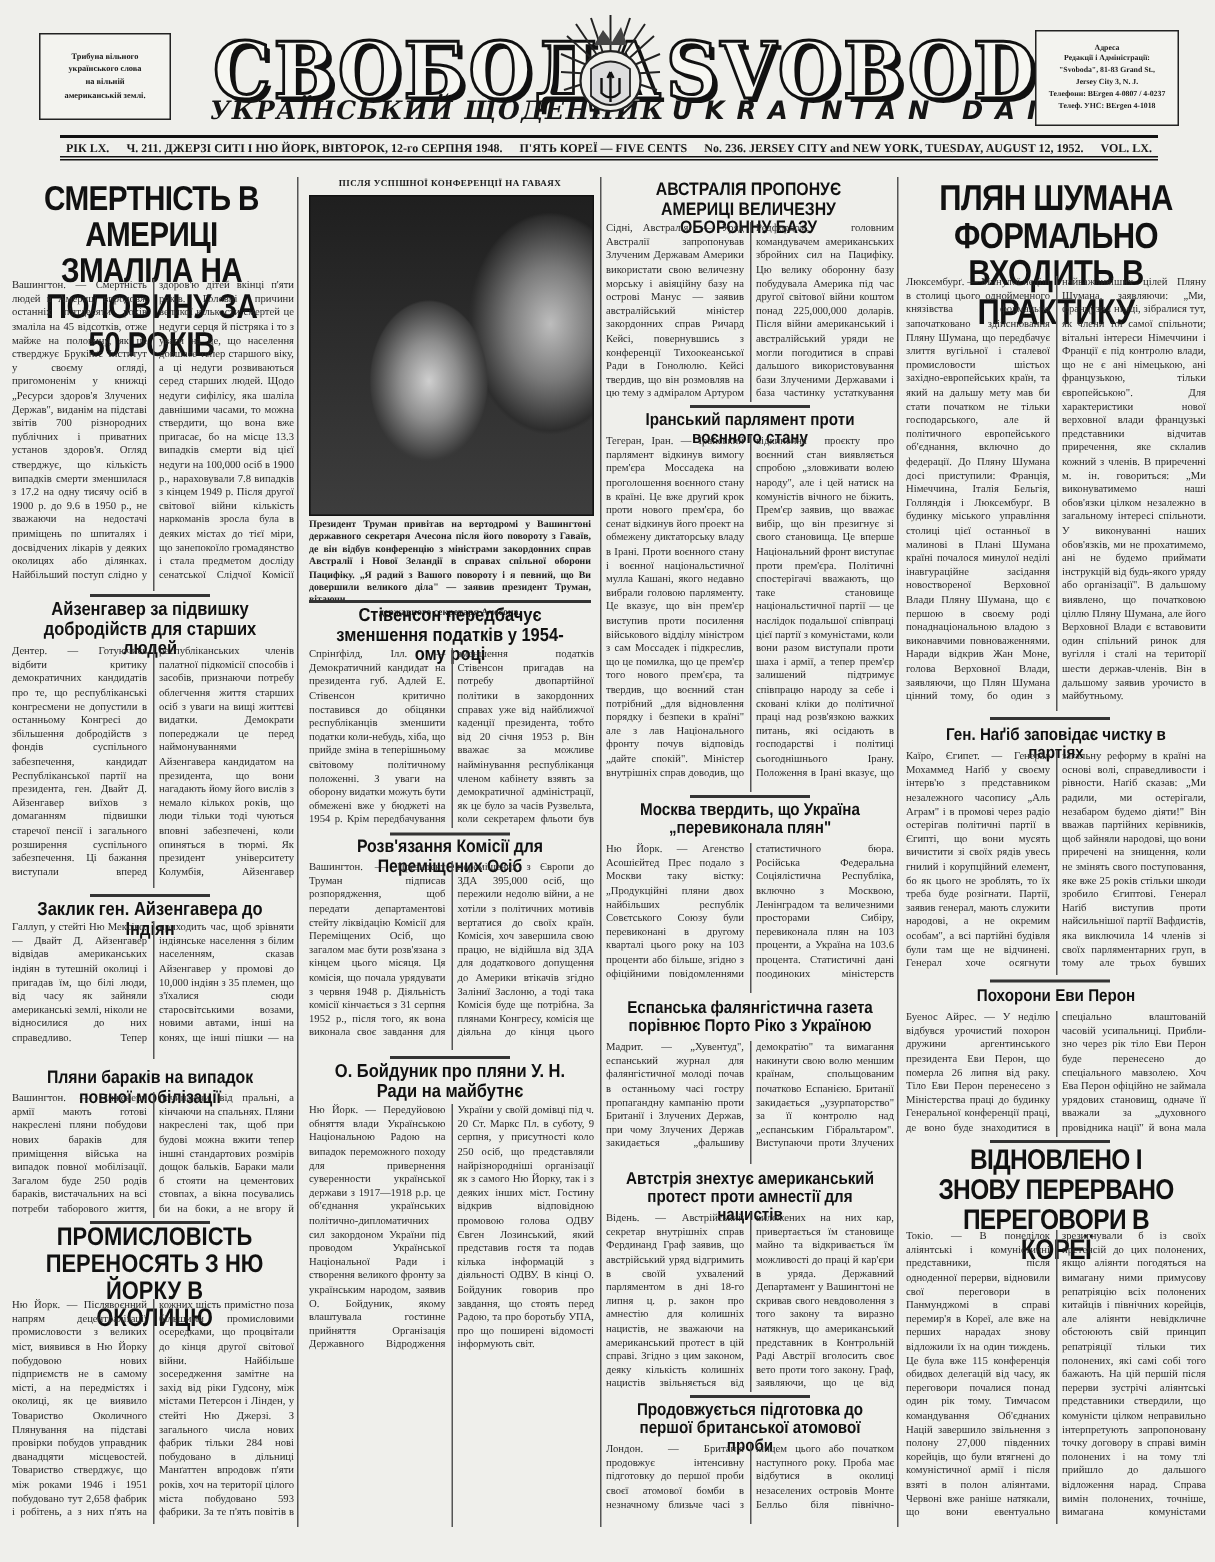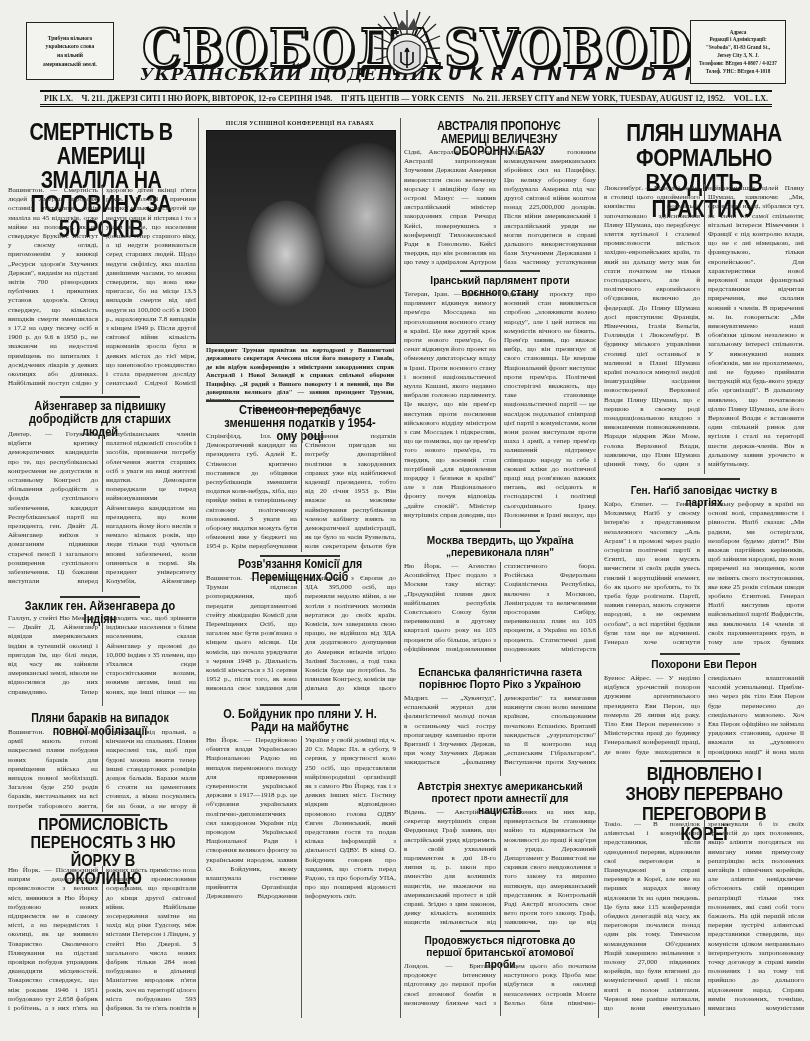--- a/index.html
+++ b/index.html
@@ -111,22 +111,22 @@
   <span>Редакції і Адміністрації:</span>
   <span>"Svoboda", 81-83 Grand St.,</span>
   <span>Jersey City 3, N. J.</span>
   <span>Телефони: BErgen 4-0807 / 4-0237</span>
   <span>Телеф. УНС: BErgen 4-1018</span>
 </div>
 
 <div class="dateline">
   <span>РІК LX.</span>
   <span>Ч. 211.  ДЖЕРЗІ СИТІ І НЮ ЙОРК, ВІВТОРОК, 12-го СЕРПНЯ 1948.</span>
-  <span>П'ЯТЬ ЦЕНТІВ — YORK CENTS</span>
-  <span>No. 211.  JERSEY CITY and NEW YORK, TUESDAY, AUGUST 12, 1952.</span>
+  <span>П'ЯТЬ КОРЕЇ — FIVE CENTS</span>
+  <span>No. 236.  JERSEY CITY and NEW YORK, TUESDAY, AUGUST 12, 1952.</span>
   <span>VOL. LX.</span>
 </div>
 
 <div class="rule-v" style="left:198px; top:118px; height:900px;"></div>
 <div class="rule-v" style="left:400px; top:118px; height:900px;"></div>
 <div class="rule-v" style="left:598px; top:118px; height:900px;"></div>
 
 <div class="headline h-big" style="left:8px; top:120px; width:186px; font-size:23px;">СМЕРТНІСТЬ В АМЕРИЦІ ЗМАЛІЛА НА ПОЛОВИНУ ЗА 50 РОКІВ</div>
 <div class="body-text two-col" style="left:8px; top:186px; width:188px; height:208px;">Вашингтон. — Смертність людей в Америці впродовж останніх п'ятдесяти років змаліла на 45 відсотків, отже майже на половину, як це стверджує Брукінґс Інститут у своєму огляді, пригомоненім у книжці „Ресурси здоров'я Злучених Держав", виданім на підставі звітів 700 різнородних публічних і приватних установ здоров'я. Огляд стверджує, що кількість випадків смерти зменшилася з 17.2 на одну тисячу осіб в 1900 р. до 9.6 в 1950 р., не зважаючи на недостачі приміщень по шпиталях і досвідчених лікарів у деяких околицях або ділянках. Найбільший поступ слідно у здоров'ю дітей вкінці п'яти років. Головні причини великої кількости смертей це недуги серця й пістряка і то з уваги на це, що населення довшаєе тепер старшого віку, а ці недуги розвиваються серед старших людей. Щодо недуги сифілісу, яка шаліла давнішими часами, то можна ствердити, що вона вже пригасає, бо на місце 13.3 випадків смерти від цієї недуги на 100,000 осіб в 1900 р., нараховували 7.8 випадків з кінцем 1949 р. Після другої світової війни кількість наркоманів зросла була в деяких містах до тієї міри, що занепокоїло громадянство і стала предметом досліду сенатської Слідчої Комісії Злочинів. Здається, що завдяки праці цієї комісії, ділом вживання наркотиків меншає. Федеральне Бюро Наркотиків оцінює, що ще тепер кількість наркотиків доходить до 50-60 тисяч осіб. Найгірше стоїть справа з діточим паралічем, бо ще досі не найдено ві засобів проти цієї недуги і ані не стверджено, якими способом вона переноситься з одної особи на одну. Кількість осіб, навіщених різнородною склерозою доходить до мільйона осіб, а алкоголіків до чотирьох мільйонів, стверджує Інститут Брукінґс.</div>
 <div class="rule-h" style="left:60px; top:396px; width:80px;"></div>

